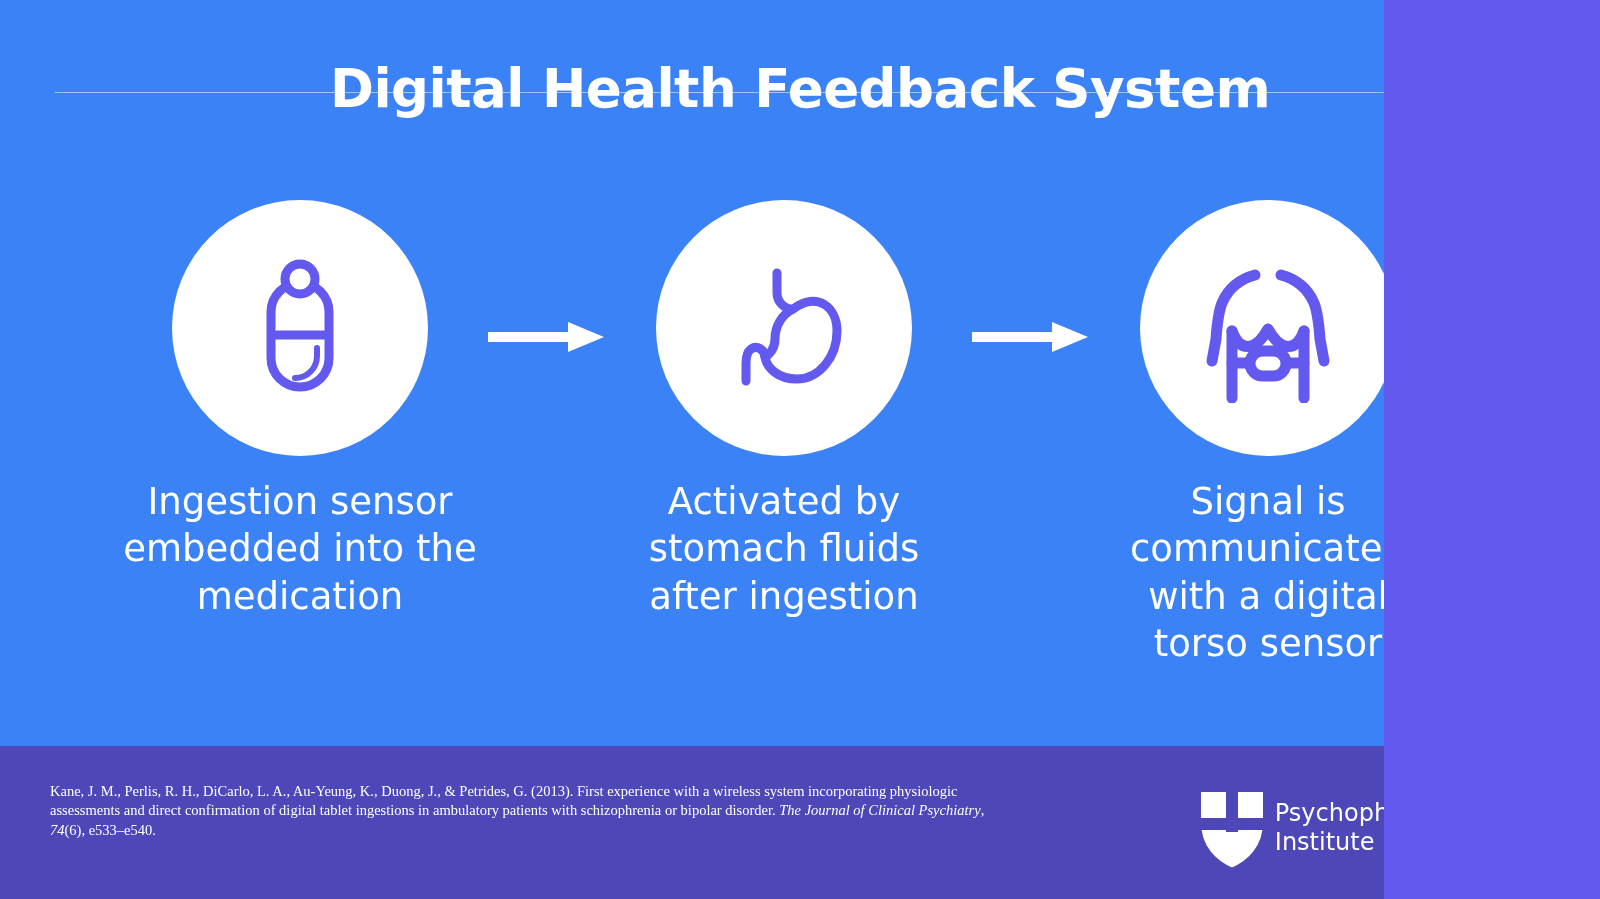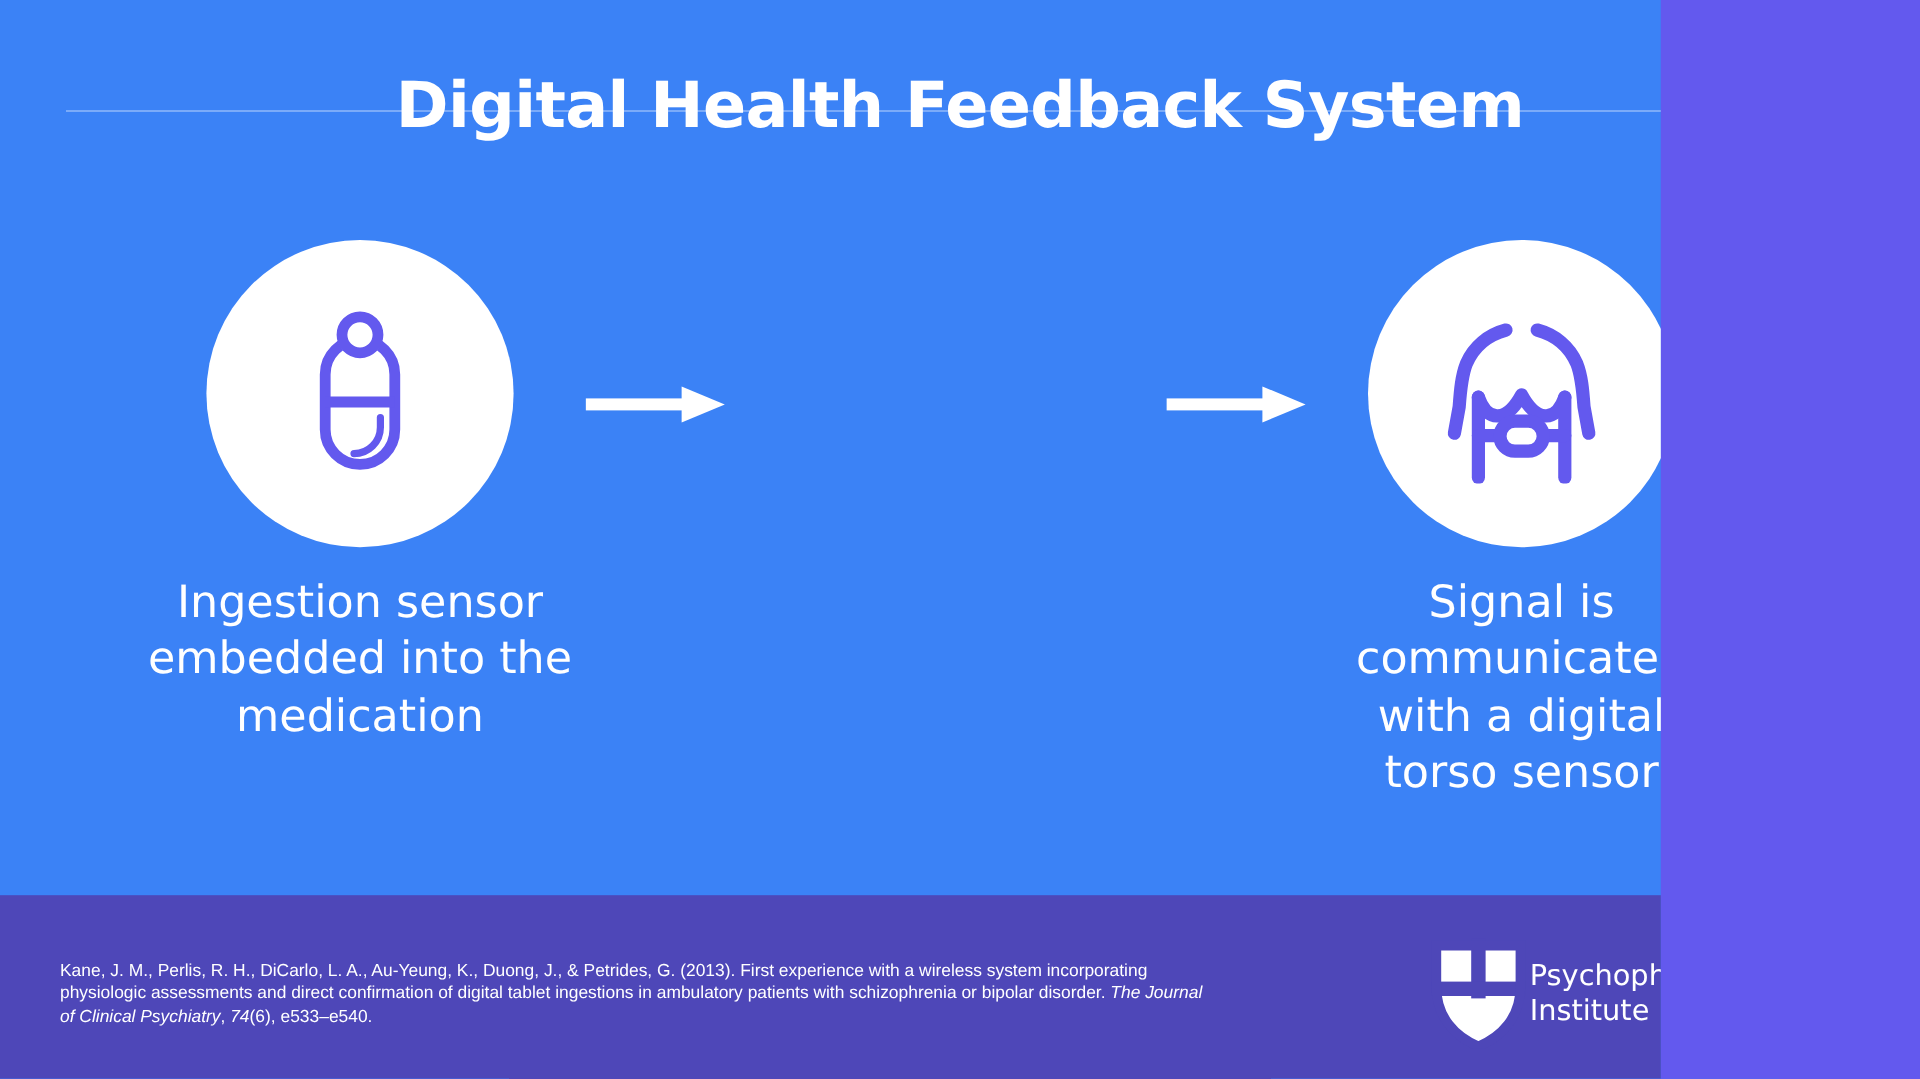--- a/index.html
+++ b/index.html
@@ -101,26 +101,26 @@
     position: absolute;
     left: 0;
     bottom: 0;
     width: 1600px;
     height: 153px;
     background: #4e47b8;
   }
   .citation {
     position: absolute;
     left: 50px;
-    top: 54px;
+    top: 36px;
     width: 960px;
     color: #ffffff;
     font-size: 14.5px;
     line-height: 1.33;
-    font-family: Liberation Sans, sans-serif;
+    font-family: Liberation Serif, serif;
   }
   .citation i { font-style: italic; }
 
   .brand {
     position: absolute;
     right: 70px;
     top: 36px;
     display: flex;
     align-items: center;
     gap: 4px;
@@ -153,20 +153,41 @@
           <circle cx="75" cy="26" r="19" fill="#ffffff"></circle>
           <circle cx="75" cy="26" r="15" fill="none" stroke="#6359ee" stroke-width="9"></circle>
           <path d="M 92 95 L 92 103 A 22 22 0 0 1 70 125" fill="none" stroke="#6359ee" stroke-width="6" stroke-linecap="round"></path>
         </svg>
       </div>
       <div class="step-caption">Ingestion sensor
 embedded into the
 medication</div>
     </div>
 
+    <div class="step step-2">
+      <div class="circle">
+        <svg width="150" height="150" viewBox="0 0 150 150">
+          <path d="M 68 20
+                   L 68 40
+                   A 16 16 0 0 0 84 56
+                   C 108 38 128 54 128 78
+                   C 128 104 110 126 88 126
+                   C 70 126 58 116 56 104
+                   C 55 96 48 92 42 96
+                   C 38 99 37 104 37 110
+                   L 37 128" fill="none" stroke="#6359ee" stroke-width="9" stroke-linecap="round" stroke-linejoin="round"></path>
+          <path d="M 84 56
+                   C 72 62 66 74 66 86
+                   C 66 96 60 102 56 104" fill="none" stroke="#6359ee" stroke-width="9" stroke-linecap="round" stroke-linejoin="round"></path>
+        </svg>
+      </div>
+      <div class="step-caption">Activated by
+stomach fluids
+after ingestion</div>
+    </div>
 
     <div class="step step-3">
       <div class="circle">
         <svg width="160" height="150" viewBox="0 0 160 150">
 
           <path d="M 67 22 C 52 26 40 36 34 50 C 30 60 29 72 28 86 L 24 108" fill="none" stroke="#6359ee" stroke-width="11" stroke-linecap="round" stroke-linejoin="round"></path>
 
           <path d="M 93 22 C 108 26 120 36 126 50 C 130 60 131 72 132 86 L 136 108" fill="none" stroke="#6359ee" stroke-width="11" stroke-linecap="round" stroke-linejoin="round"></path>
 
           <path d="M 44 78 C 52 100 68 98 80 76 C 92 98 108 100 116 78" fill="none" stroke="#6359ee" stroke-width="11" stroke-linecap="round" stroke-linejoin="round"></path>

